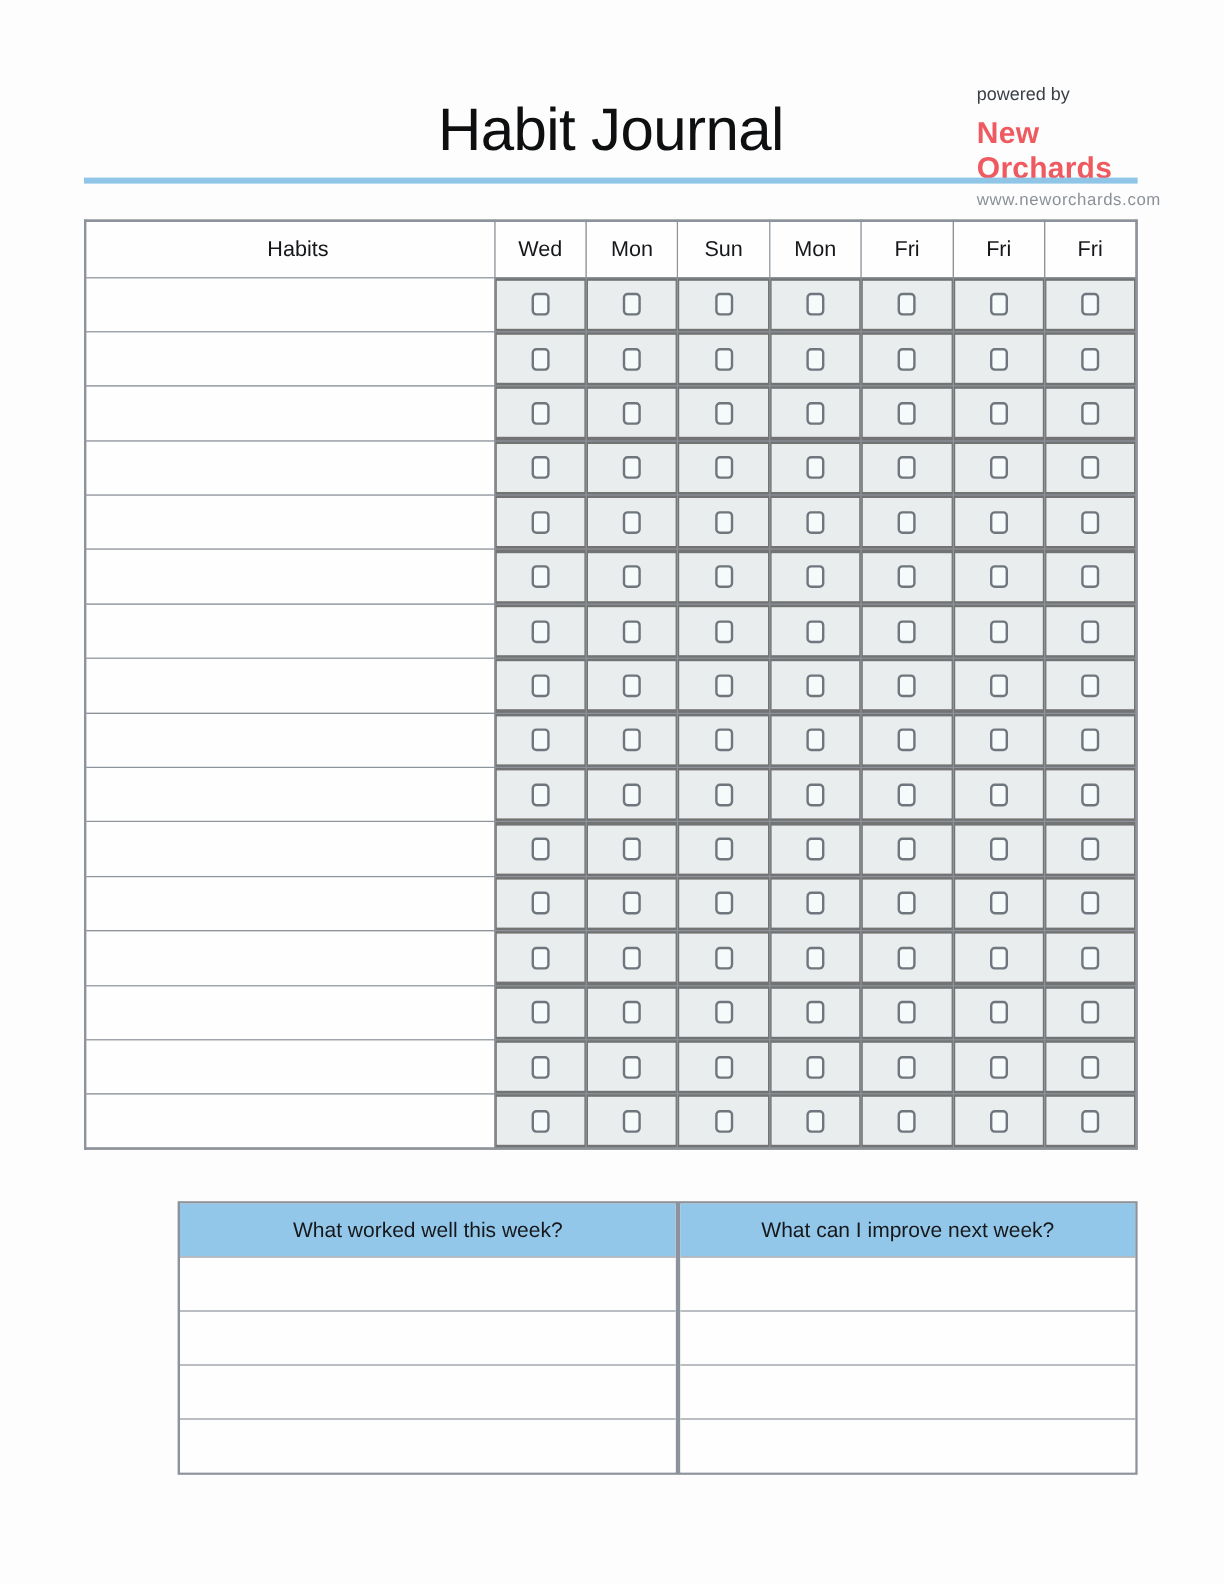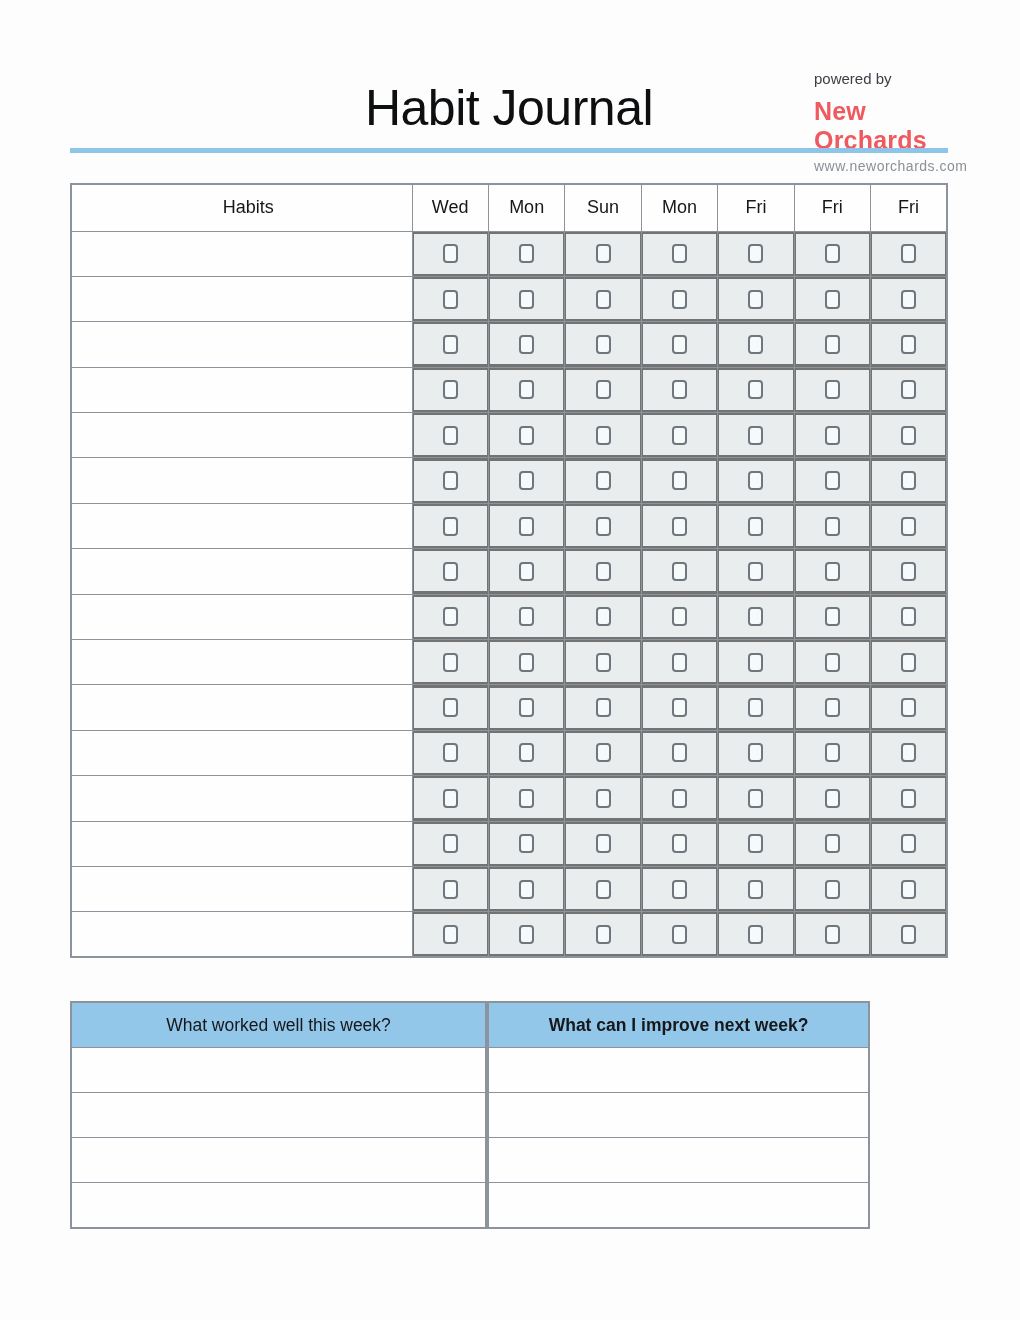--- a/index.html
+++ b/index.html
@@ -59,24 +59,24 @@
     background:var(--cell-fill);
     display:flex;align-items:center;justify-content:center;
   }
   .checkbox{
     width:15px;height:19px;
     border:2px solid #6f767d;border-radius:4px;
     background:#f7fafa;
   }
 
   
-  .boxes{display:flex;justify-content:flex-start;margin-top:43px;}
+  .boxes{display:flex;justify-content:flex-end;margin-top:43px;}
   .box{border:2px solid var(--border-gray);background:#fefefe;}
   .box:first-child{width:417px;}
-  .box:last-child{width:383px;font-weight:bold;}
+  .box:last-child{width:383px;}
   .box-header{
     height:44px;background:var(--header-blue);
     display:flex;align-items:center;justify-content:center;
     font-size:17.5px;color:#16181b;
   }
   .box-line{height:45px;border-top:1.5px solid var(--border-gray);background:#fefefe;}
 </style>
 </head>
 <body>
 

